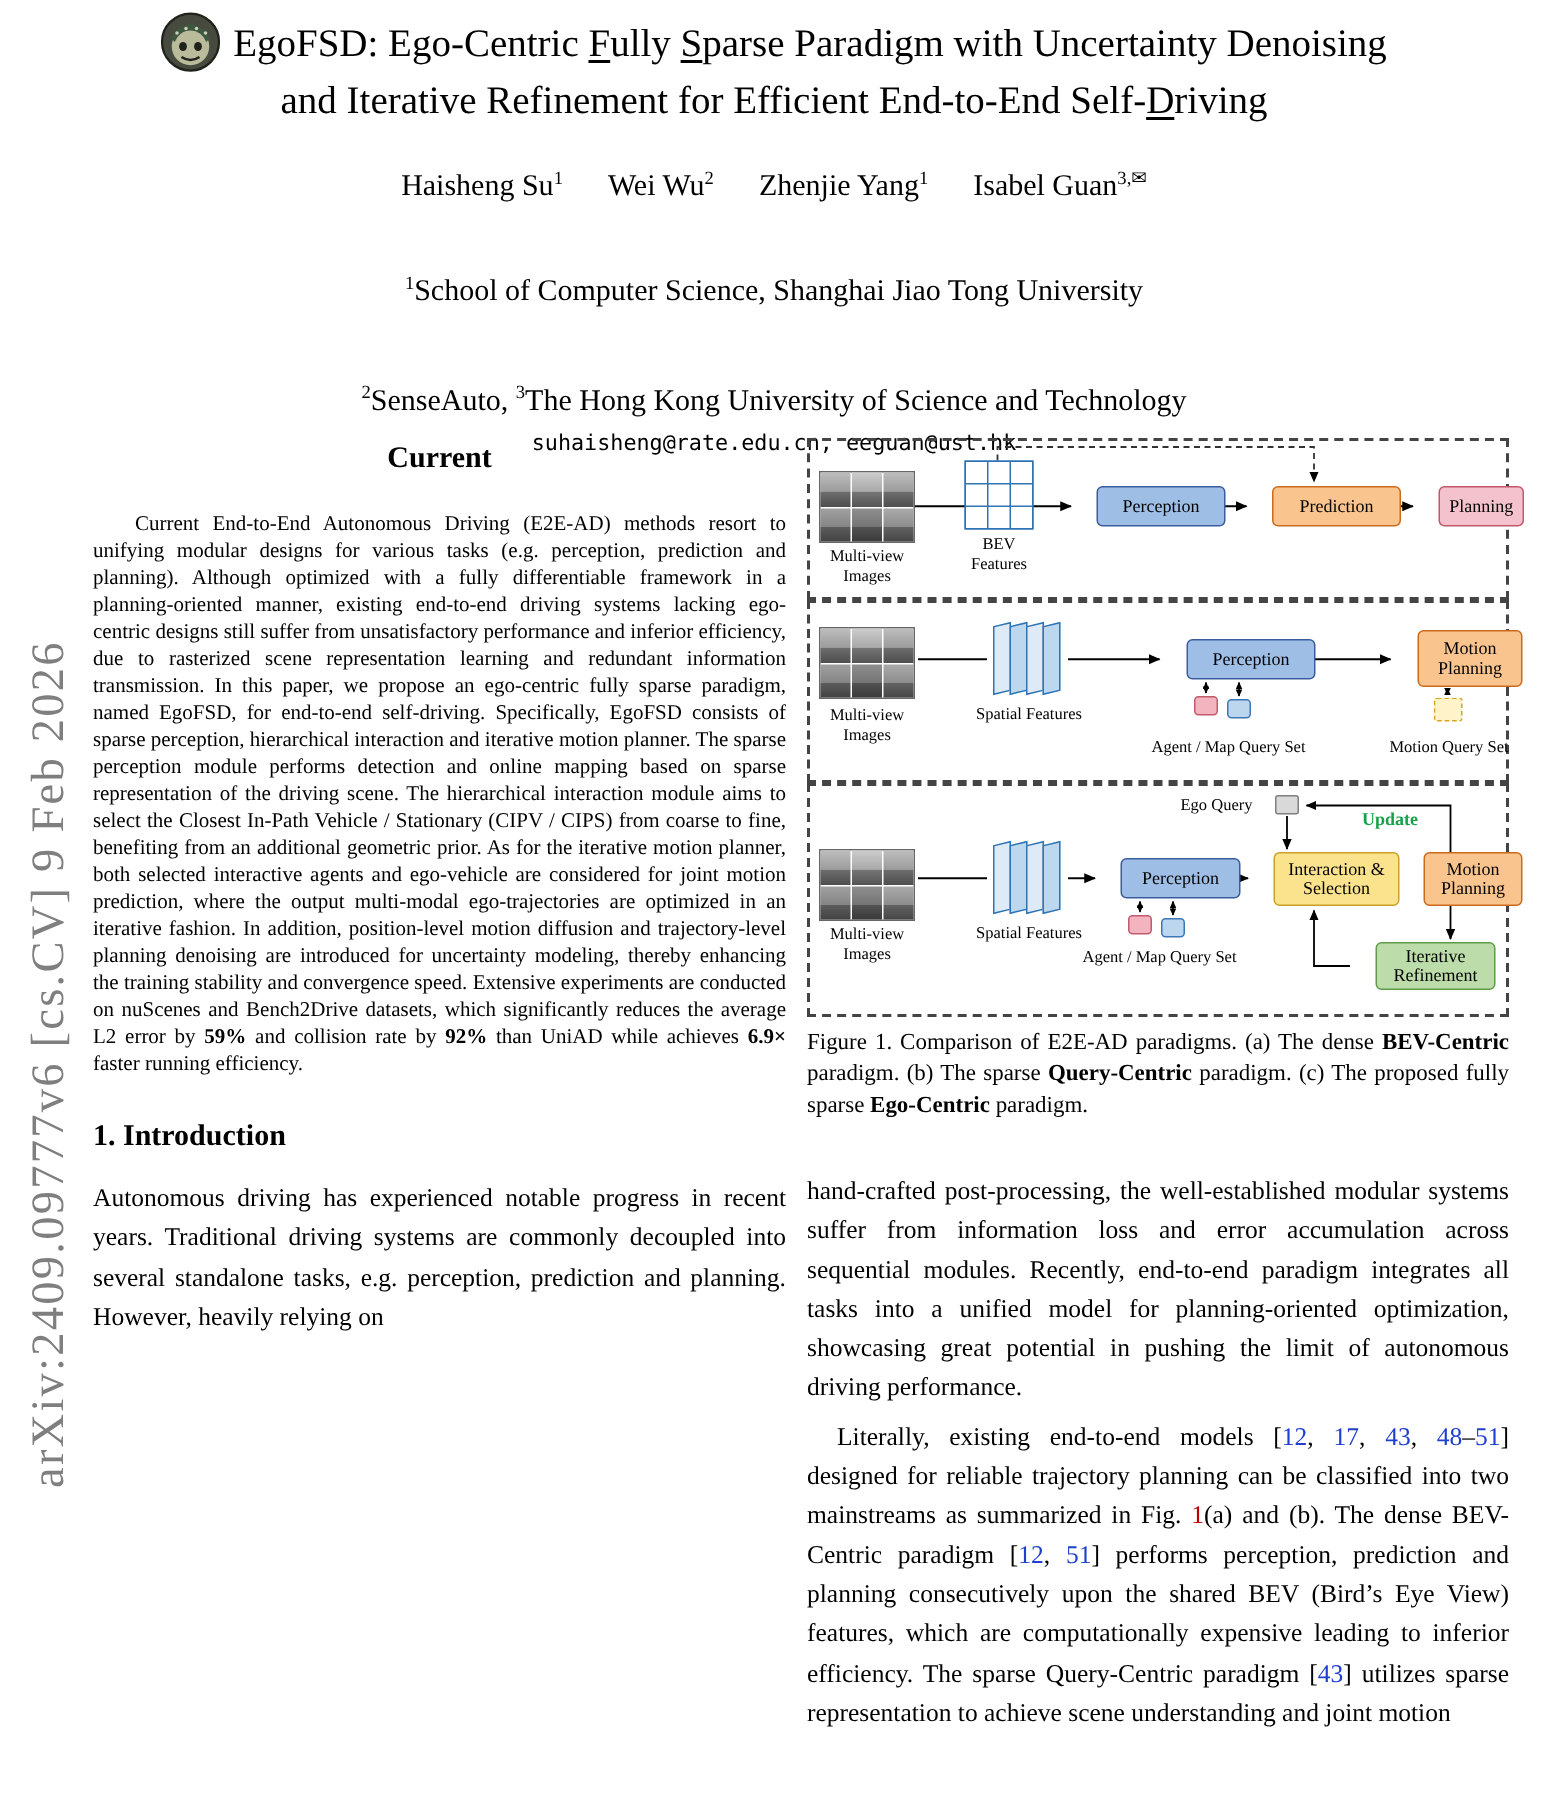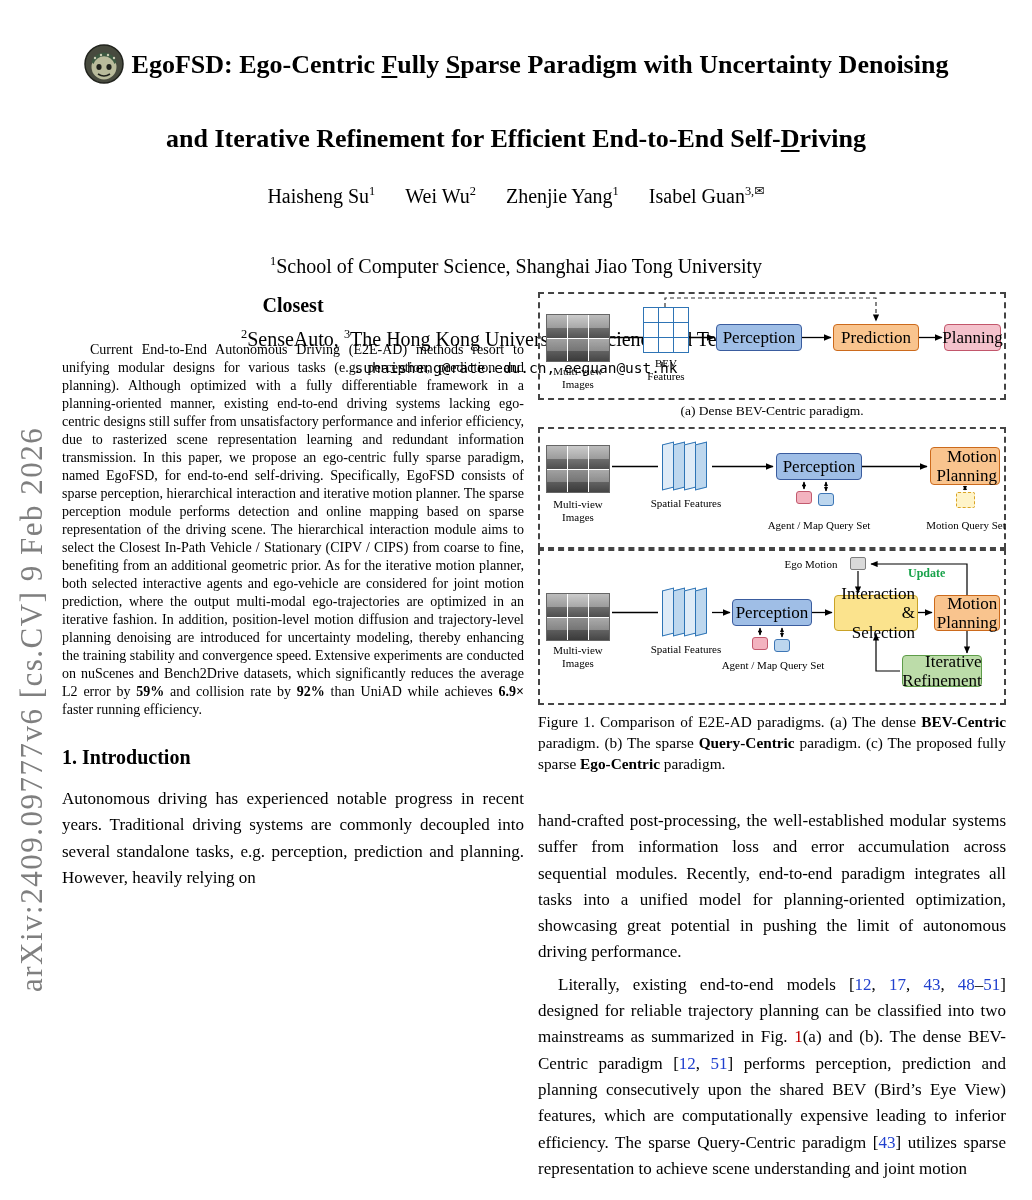--- a/index.html
+++ b/index.html
@@ -13,21 +13,21 @@
   
   .arxiv-stamp {
     position:absolute; left:14px; top:992px;
     transform:rotate(-90deg); transform-origin:0 0;
     white-space:nowrap; font-size:31px; letter-spacing:1.5px;
     color:var(--arxiv-gray,#7f7f7f);
   }
 
   
   .header { position:absolute; top:8px; left:0; width:100%; text-align:center; }
-  .title-line { font-size:26px; font-weight:bold; line-height:37px;margin-top:36px; }
+  .title-line { font-size:26px; font-weight:normal; line-height:37px; }
   .logo { display:inline-block; width:40px; height:40px; vertical-align:-11px; margin-right:8px; }
   .authors { margin-top:28px; font-size:20px; }
   .affil { font-size:20px; line-height:29px;margin-top:44px; }
   .emails { margin-top:6px; font-family:"DejaVu Sans Mono", monospace; font-size:14.5px; }
 
   
   .col-left  { position:absolute; left:62px;  top:294px; width:462px; }
   .col-right { position:absolute; left:538px; top:292px; width:468px; }
 
   .abstract-heading { text-align:center; font-weight:bold; font-size:20px; margin-bottom:24px; }
@@ -47,22 +47,22 @@
   
   .panel { position:relative; border:2px dashed var(--panel-border,#444); width:468px; }
   .panel-a { height:108px; }
   .panel-b { height:122px; }
   .panel-c { height:156px; }
   .panel-caption { text-align:center; font-size:13.5px; margin:3px 0 8px; }
   .arrows { position:absolute; left:0; top:0; pointer-events:none; }
 
   .fbox {
     position:absolute; display:flex; align-items:center; justify-content:center;
-    text-align:right; font-size:17px; line-height:1.12; border-radius:4px;
-    border:1.4px solid #000; padding:1px 2px;
+    text-align:center; font-size:12px; line-height:1.12; border-radius:4px;
+    border:1.4px solid #000; padding:1px 2px;margin-left:15px;
   }
   .fbox.blue   { background:var(--perception-fill,#9FBEE6);  border-color:var(--perception-border,#3A5C9E); }
   .fbox.orange { background:var(--prediction-fill,#F9C48E);  border-color:var(--prediction-border,#CC6A1C); }
   .fbox.pink   { background:var(--planning-fill,#F4C2CC);    border-color:var(--planning-border,#C2566B); }
   .fbox.yellow { background:var(--interaction-fill,#FBE38D); border-color:var(--interaction-border,#C9A227); }
   .fbox.green  { background:var(--refine-fill,#BCDCA9);      border-color:var(--refine-border,#5E9C49); }
 
   .small-label { position:absolute; font-size:11px; line-height:12.5px; text-align:center; }
   .nowrap { white-space:nowrap; }
 
@@ -128,21 +128,21 @@
       </span><span><span>EgoFSD: Ego-Centric </span><span class="seg-u">F</span><span>ully </span><span class="seg-u">S</span><span>parse Paradigm with Uncertainty Denoising</span></span>
     </div>
     <div class="title-line"><span>and Iterative Refinement for Efficient End-to-End Self-</span><span class="seg-u">D</span><span>riving</span></div>
     <div class="authors"><span>Haisheng Su</span><span class="seg-sup">1</span><span class="seg-gap">Wei Wu</span><span class="seg-sup">2</span><span class="seg-gap">Zhenjie Yang</span><span class="seg-sup">1</span><span class="seg-gap">Isabel Guan</span><span class="seg-sup">3,✉</span></div>
     <div class="affil"><span class="seg-sup">1</span><span>School of Computer Science, Shanghai Jiao Tong University</span></div>
     <div class="affil"><span class="seg-sup">2</span><span>SenseAuto, </span><span class="seg-sup">3</span><span>The Hong Kong University of Science and Technology</span></div>
     <div class="emails">suhaisheng@rate.edu.cn, eeguan@ust.hk</div>
   </div>
 
   <div class="col-left">
-    <div class="abstract-heading">Closest</div>
+    <div class="abstract-heading">Current</div>
     <p class="abstract-body"><span>Current End-to-End Autonomous Driving (E2E-AD) methods resort to unifying modular designs for various tasks (e.g. perception, prediction and planning). Although optimized with a fully differentiable framework in a planning-oriented manner, existing end-to-end driving systems lacking ego-centric designs still suffer from unsatisfactory performance and inferior efficiency, due to rasterized scene representation learning and redundant information transmission. In this paper, we propose an ego-centric fully sparse paradigm, named EgoFSD, for end-to-end self-driving. Specifically, EgoFSD consists of sparse perception, hierarchical interaction and iterative motion planner. The sparse perception module performs detection and online mapping based on sparse representation of the driving scene. The hierarchical interaction module aims to select the Closest In-Path Vehicle / Stationary (CIPV / CIPS) from coarse to fine, benefiting from an additional geometric prior. As for the iterative motion planner, both selected interactive agents and ego-vehicle are considered for joint motion prediction, where the output multi-modal ego-trajectories are optimized in an iterative fashion. In addition, position-level motion diffusion and trajectory-level planning denoising are introduced for uncertainty modeling, thereby enhancing the training stability and convergence speed. Extensive experiments are conducted on nuScenes and Bench2Drive datasets, which significantly reduces the average L2 error by </span><span class="seg-b">59%</span><span> and collision rate by </span><span class="seg-b">92%</span><span> than UniAD while achieves </span><span class="seg-b">6.9×</span><span> faster running efficiency.</span></p>
     <div class="section-heading">1. Introduction</div>
     <p class="body-p">Autonomous driving has experienced notable progress in recent years. Traditional driving systems are commonly decoupled into several standalone tasks, e.g. perception, prediction and planning. However, heavily relying on</p>
   </div>
 
   <div class="col-right">
 
     <div class="panel panel-a">
       <svg class="arrows" width="466" height="104">
         <defs>
@@ -173,21 +173,20 @@
           <div></div>
           <div></div>
           <div></div>
           <div></div>
       </div>
       <div class="small-label" style="left:101px; top:63px; width:50px;">BEV Features</div>
       <div class="fbox blue" style="left:176px; top:30px; width:86px; height:27px;">Perception</div>
       <div class="fbox orange" style="left:293px; top:30px; width:86px; height:27px;">Prediction</div>
       <div class="fbox pink" style="left:404px; top:30px; width:57px; height:27px;">Planning</div>
     </div>
-    <div class="panel-caption">(a) Dense BEV-Centric paradigm.</div>
 
     <div class="panel panel-b">
       <svg class="arrows" width="466" height="118">
         <defs>
           <marker id="aB" markerWidth="7" markerHeight="7" refX="5.5" refY="2.6" orient="auto">
             <path d="M0,0 L6,2.6 L0,5.2 Z" fill="#000"></path>
           </marker>
           <marker id="aBs" markerWidth="6" markerHeight="6" refX="4" refY="2" orient="auto-start-reverse">
             <path d="M0,0 L4.5,2 L0,4 Z" fill="#000"></path>
           </marker>
@@ -238,21 +237,21 @@
         <line x1="172" y1="61.5" x2="190" y2="61.5" stroke="#000" stroke-width="1.3" marker-end="url(#aC)"></line>
         <line x1="272" y1="61.5" x2="292" y2="61.5" stroke="#000" stroke-width="1.3" marker-end="url(#aC)"></line>
         <line x1="378" y1="61.5" x2="392" y2="61.5" stroke="#000" stroke-width="1.3" marker-end="url(#aC)"></line>
         <line x1="318" y1="20" x2="318" y2="42" stroke="#000" stroke-width="1.2" marker-end="url(#aC)"></line>
         <polyline points="427,44 427,13 331,13" fill="none" stroke="#000" stroke-width="1.2" marker-end="url(#aC)"></polyline>
         <line x1="427" y1="80" x2="427" y2="102" stroke="#000" stroke-width="1.2" marker-end="url(#aC)"></line>
         <polyline points="360,120 336,120 336,83" fill="none" stroke="#000" stroke-width="1.2" marker-end="url(#aC)"></polyline>
         <line x1="220" y1="77" x2="220" y2="84" stroke="#000" stroke-width="1.1" marker-start="url(#aCs)" marker-end="url(#aCs)"></line>
         <line x1="242" y1="77" x2="242" y2="86" stroke="#000" stroke-width="1.1" marker-start="url(#aCs)" marker-end="url(#aCs)"></line>
       </svg>
-      <div class="small-label nowrap" style="left:238px; top:7px; width:66px;">Ego Motion</div>
+      <div class="small-label nowrap" style="left:238px; top:7px; width:66px;">Ego Query</div>
       <div class="qbox ego" style="left:310px; top:6px;"></div>
       <div class="update-label" style="left:368px; top:15px;">Update</div>
       <div class="thumb" style="left:6px; top:42px;">
         <div></div>
           <div></div>
           <div></div>
           <div></div>
           <div></div>
           <div></div>
       </div>

